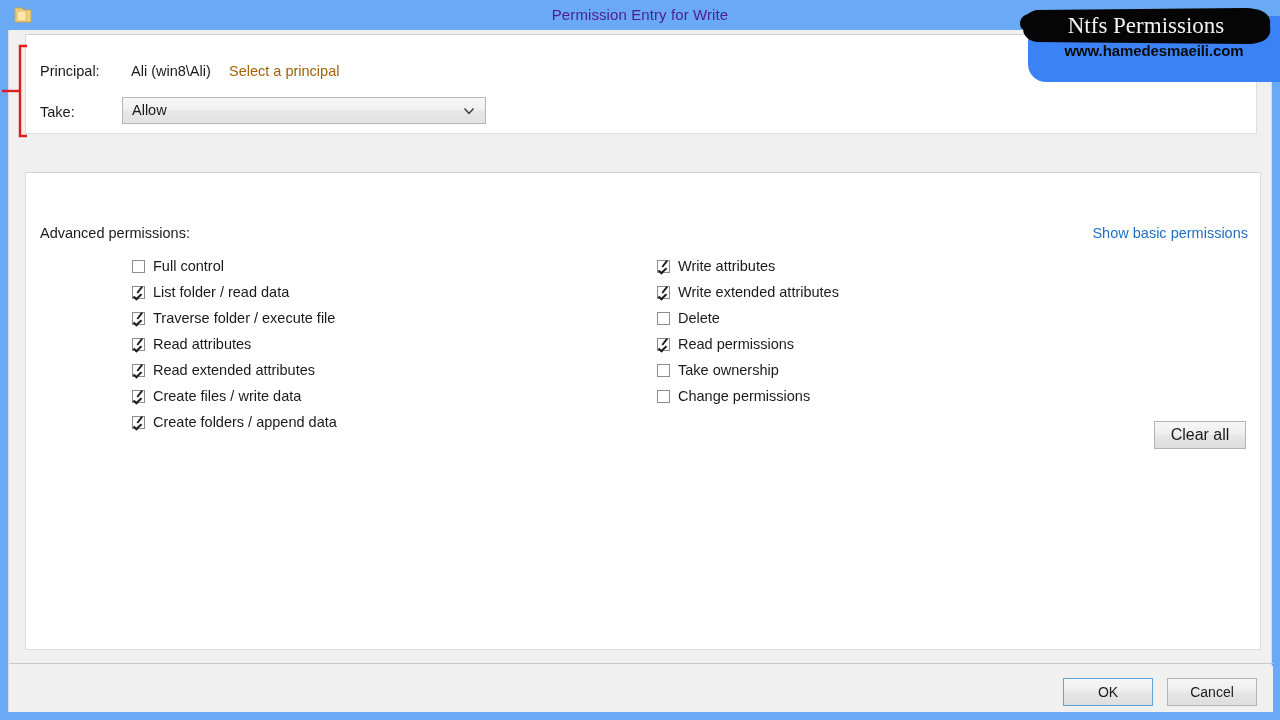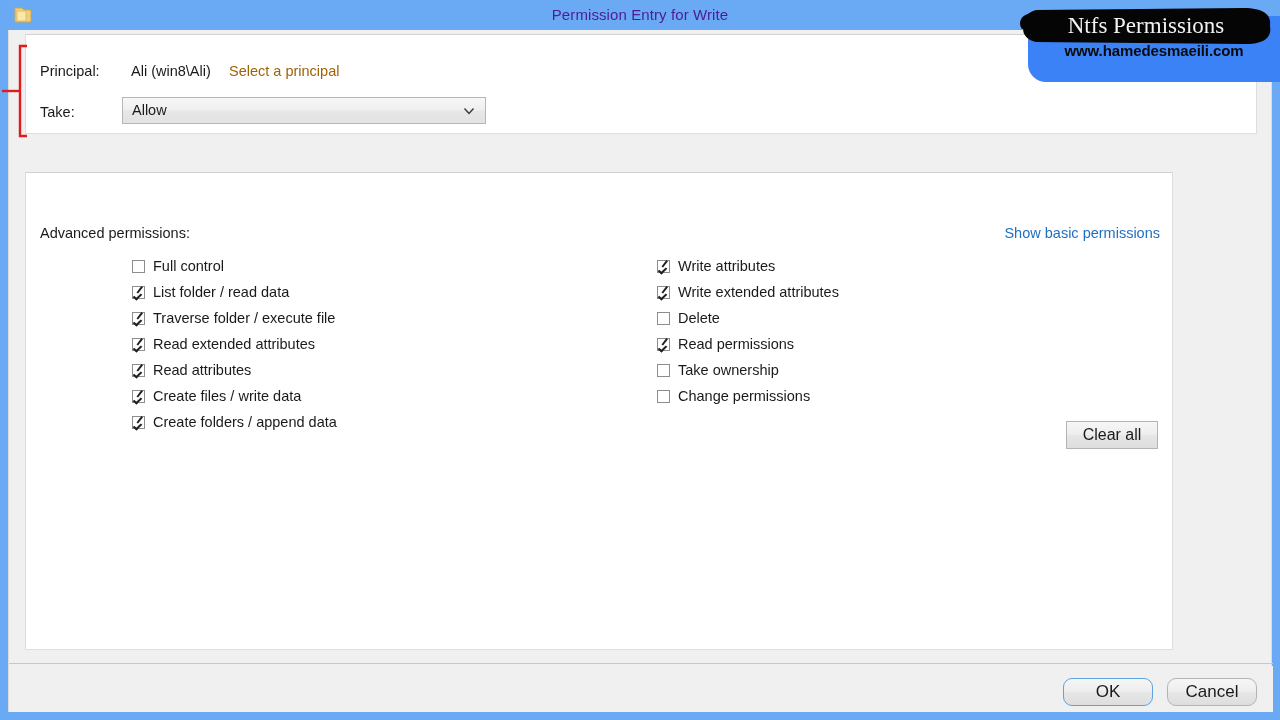--- a/index.html
+++ b/index.html
@@ -94,21 +94,21 @@
   #type-select-chevron {
     position: absolute;
     right: 9px; top: 6px;
     width: 14px; height: 14px;
   }
 
   
   #panel-perms {
     position: absolute;
     left: 16px; top: 142px;
-    width: 1148px; height: 478px;
+    width: 1236px; height: 478px;
     background: #ffffff;
     border: 1px solid #dedede;
     border-top-color: #d2d2d2;
   }
   #adv-perms-label {
     position: absolute;
     left: 14px; top: 52px;
     font-size: 14.5px;
     color: #1a1a1a;
   }
@@ -188,25 +188,24 @@
     position: absolute;
     left: 0; top: 636px;
     width: 1264px; height: 46px;
     background: #f0f0f0;
   }
   .footer-btn {
     position: absolute;
     top: 12px;
     width: 90px; height: 28px;
     background: linear-gradient(to bottom, #f6f6f6 0%, #eeeeee 47%, #e6e6e6 53%, #dedede 100%);
-    font-size: 17px;
+    font-size: 14px;
     color: #1a1a1a;
     cursor: pointer;
     font-family: "Liberation Sans", sans-serif;
-    border-radius: 9px;
   }
   #ok-button     { left: 1054px; border: 1px solid #5fa2e0; }
   #cancel-button { left: 1158px; border: 1px solid #b4b4b4; }
 
   
   #red-bracket {
     position: absolute;
     left: 0px; top: 44px;
     width: 30px; height: 94px;
     pointer-events: none;
@@ -293,25 +292,25 @@
           <div class="perm-item">
             <span class="cb checked"></span>
             <span class="perm-label">List folder / read data</span>
           </div>
           <div class="perm-item">
             <span class="cb checked"></span>
             <span class="perm-label">Traverse folder / execute file</span>
           </div>
           <div class="perm-item">
             <span class="cb checked"></span>
+            <span class="perm-label">Read attributes</span>
+          </div>
+          <div class="perm-item">
+            <span class="cb checked"></span>
             <span class="perm-label">Read extended attributes</span>
-          </div>
-          <div class="perm-item">
-            <span class="cb checked"></span>
-            <span class="perm-label">Read attributes</span>
           </div>
           <div class="perm-item">
             <span class="cb checked"></span>
             <span class="perm-label">Create files / write data</span>
           </div>
           <div class="perm-item">
             <span class="cb checked"></span>
             <span class="perm-label">Create folders / append data</span>
           </div>
         </div>

